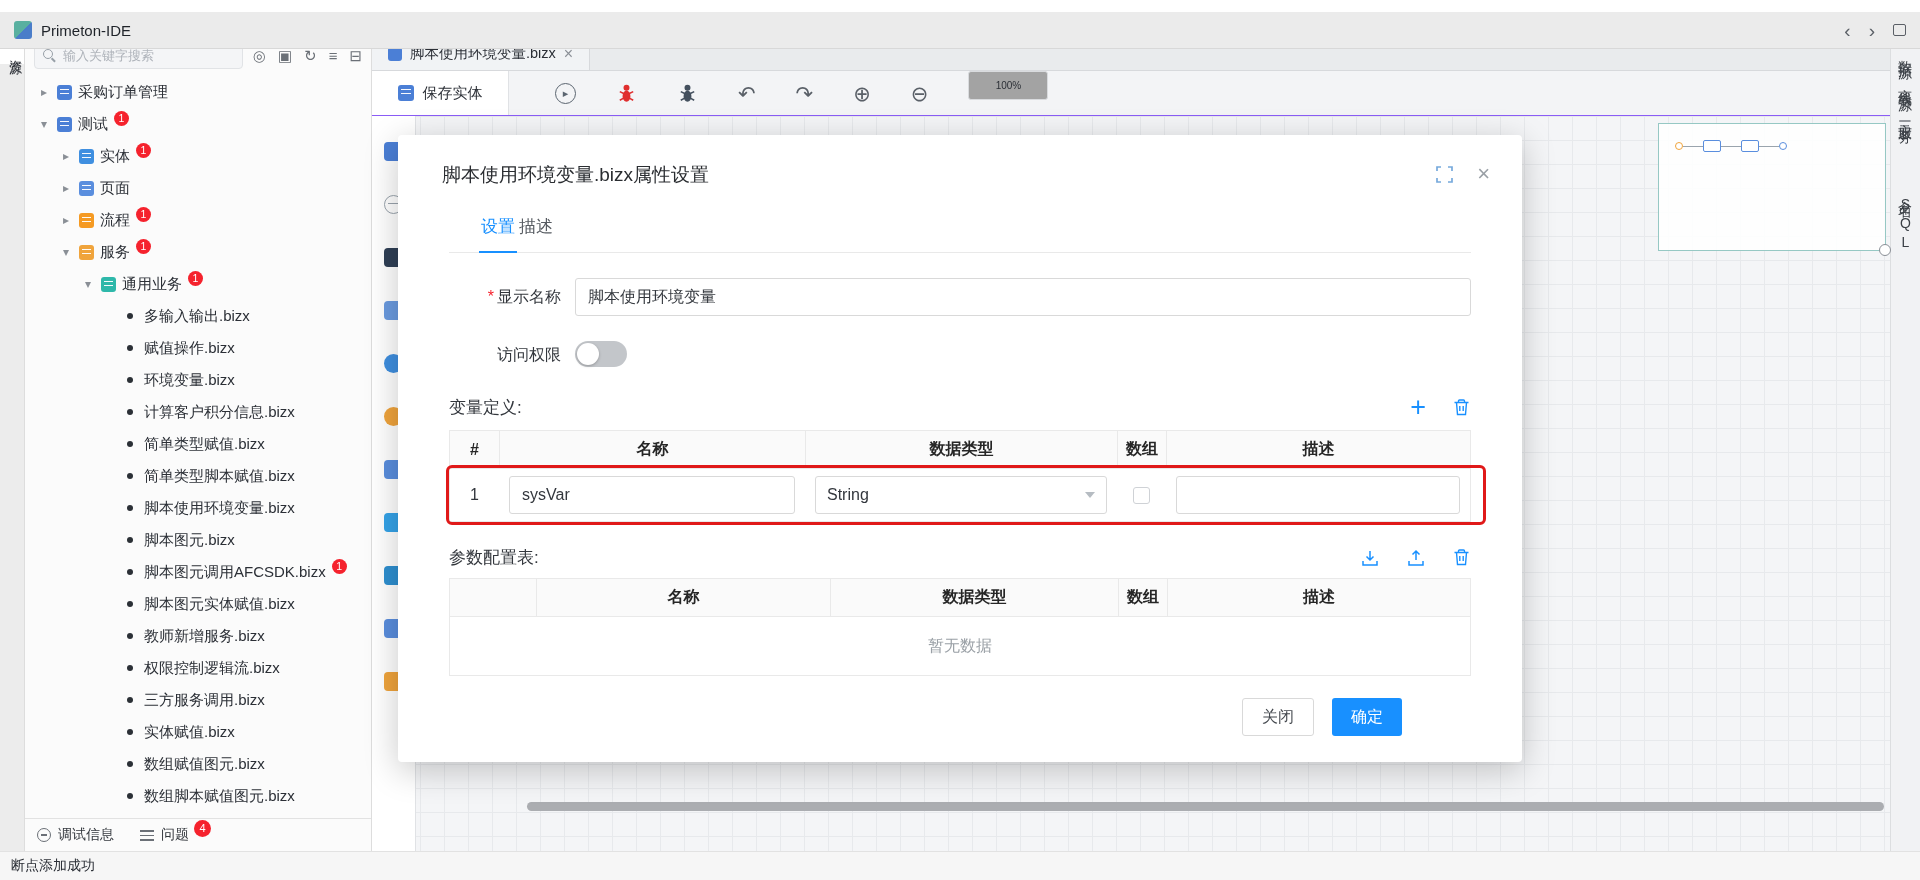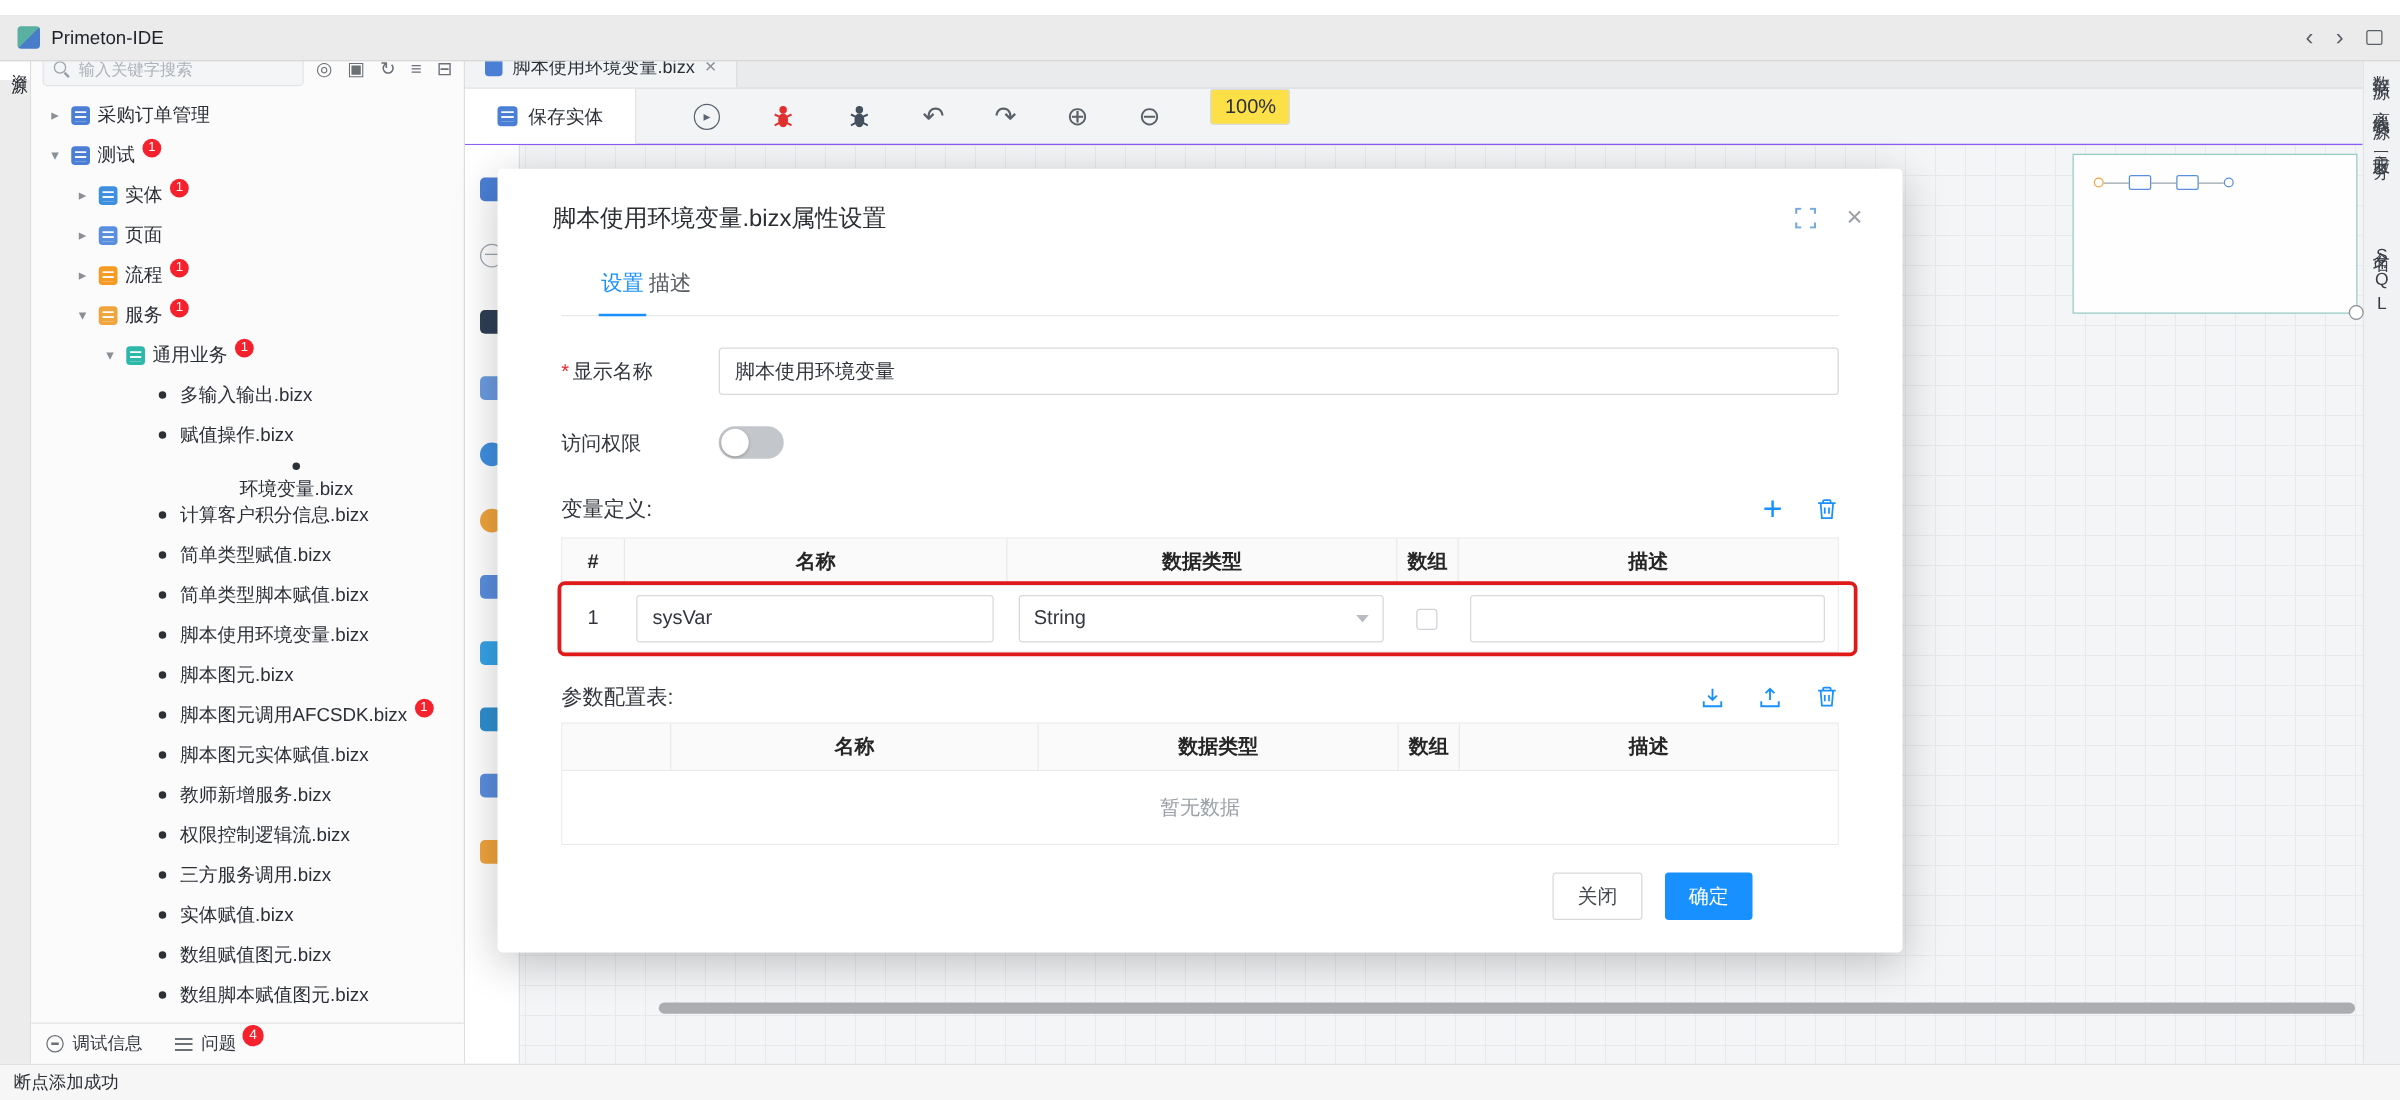--- a/index.html
+++ b/index.html
@@ -62,21 +62,21 @@
   .tab-icon { width:14px; height:14px; border-radius:3px; background:#4b7fd6; }
   .tab-close { color:#8a8f96; font-size:16px; line-height:1; }
 
   .toolbar { position:absolute; left:0; right:0; top:34px; height:45px; background:#f3f4f6; border-bottom:1px solid #8b5cf6; display:flex; }
   .save-btn { width:137px; height:100%; background:#fff; border-right:1px solid #e0e2e5; display:flex; align-items:center; justify-content:center; gap:9px; font-size:15px; color:#2b2f36; cursor:pointer; flex:0 0 auto; }
   .save-icon { width:16px; height:16px; border-radius:3px; background:#4b7fd6; position:relative; }
   .save-icon::after { content:""; position:absolute; left:3px; right:3px; top:4px; height:8px; background:repeating-linear-gradient(to bottom, rgba(255,255,255,.95) 0 1.5px, transparent 1.5px 4px); }
   .tool-icons { margin-left:46px; display:flex; align-items:center; gap:40px; }
   .glyph-ic { font-size:21px; color:#5a6068; line-height:1; cursor:pointer; }
   .run-ic { width:21px; height:21px; border:1.6px solid #5b6570; border-radius:50%; display:flex; align-items:center; justify-content:center; color:#5b6570; font-size:11px; cursor:pointer; }
-  .zoom-box { width:64px; height:29px; background:#fde047; border:1px solid #d9dbde; border-radius:3px; display:flex; align-items:center; justify-content:center; font-size:16px; color:#2b2f36; margin-left:40px; cursor:pointer; }
+  .zoom-box { width:80px; height:29px; background:#a3a3a3; border:1px solid #d9dbde; border-radius:3px; display:flex; align-items:center; justify-content:center; font-size:10px; color:#2b2f36; margin-left:40px; cursor:pointer; }
 
   .canvas { position:absolute; left:0; right:0; top:79px; bottom:0; background-color:#f4f5f7;
     background-image:linear-gradient(#e7e9ec 1px, transparent 1px), linear-gradient(90deg,#e7e9ec 1px, transparent 1px);
     background-size:24px 24px; }
   .palette { position:absolute; left:0; top:0; bottom:0; width:44px; background:#ffffff; border-right:1px solid #e0e2e5; display:flex; flex-direction:column; align-items:center; padding-top:26px; gap:34px; }
   .picon { width:19px; height:19px; border-radius:4px; cursor:pointer; flex:0 0 auto; }
   .picon-entity { background:#4b7fd6; }
   .picon-collapse { background:transparent; border:1.6px solid #9aa4ad; border-radius:50%; position:relative; }
   .picon-collapse::after { content:""; position:absolute; left:3px; right:3px; top:6.5px; height:1.6px; background:#9aa4ad; }
   .picon-node { background:#2f3f55; }
@@ -110,21 +110,21 @@
   .modal { position:absolute; left:398px; top:135px; width:1124px; height:627px; background:#fff; border-radius:4px; box-shadow:0 8px 34px rgba(0,0,0,.22); z-index:50; overflow:hidden; }
   .m-title { position:absolute; left:44px; top:27px; font-size:19px; color:#2a2d31; }
   .m-headicons { position:absolute; top:28px; right:32px; display:flex; align-items:center; gap:24px; }
   .m-expand { cursor:pointer; line-height:0; }
   .m-x { font-size:22px; color:#9aa0a6; cursor:pointer; line-height:1; }
   .m-tabs { margin:74px 51px 0; border-bottom:1px solid #e9e9e9; padding-left:30px; display:flex; }
   .m-tab { padding:6px 2px 13px; font-size:17px; color:#565b61; cursor:pointer; }
   .m-tab.active { color:#1890ff; border-bottom:2px solid #1890ff; margin-bottom:-1px; }
   .m-body { padding:0 51px; }
   .form-row { display:flex; align-items:center; margin-top:25px; }
-  .f-label { width:112px; text-align:left; font-size:16px; color:#33373d; flex:0 0 auto; }
+  .f-label { width:112px; text-align:right; font-size:16px; color:#33373d; flex:0 0 auto; }
   .req { color:#f5222d; margin-right:3px; }
   .f-control { flex:1 1 auto; margin-left:14px; }
   .text-input { width:100%; height:38px; border:1px solid #d9d9d9; border-radius:3px; padding:0 12px; font-size:16px; color:#33373d; outline:none; background:#fff; font-family:inherit; }
   .switch { width:52px; height:26px; border-radius:13px; background:#c3c6ca; position:relative; cursor:pointer; }
   .switch::after { content:""; position:absolute; left:2px; top:2px; width:22px; height:22px; border-radius:50%; background:#fff; box-shadow:0 1px 3px rgba(0,0,0,.25); }
 
   .section-row { margin-top:24px; display:flex; align-items:center; justify-content:space-between; }
   .sec-label { font-size:17px; color:#33373d; }
   .sec-icons { display:flex; align-items:center; gap:26px; }
   .plus-ic { font-size:27px; font-weight:300; color:#1890ff; line-height:1; cursor:pointer; }
@@ -231,21 +231,21 @@
         <div class="tree-row" style="padding-left: 78px;">
           <span class="expander"></span>
           <span class="bullet"></span>
           <span class="tree-label">多输入输出.bizx</span>
         </div>
         <div class="tree-row" style="padding-left: 78px;">
           <span class="expander"></span>
           <span class="bullet"></span>
           <span class="tree-label">赋值操作.bizx</span>
         </div>
-        <div class="tree-row" style="padding-left: 78px; flex-direction: column;">
+        <div class="tree-row" style="padding-left: 78px;">
           <span class="expander"></span>
           <span class="bullet"></span>
           <span class="tree-label">环境变量.bizx</span>
         </div>
         <div class="tree-row" style="padding-left: 78px;">
           <span class="expander"></span>
           <span class="bullet"></span>
           <span class="tree-label">计算客户积分信息.bizx</span>
         </div>
         <div class="tree-row" style="padding-left: 78px;">

